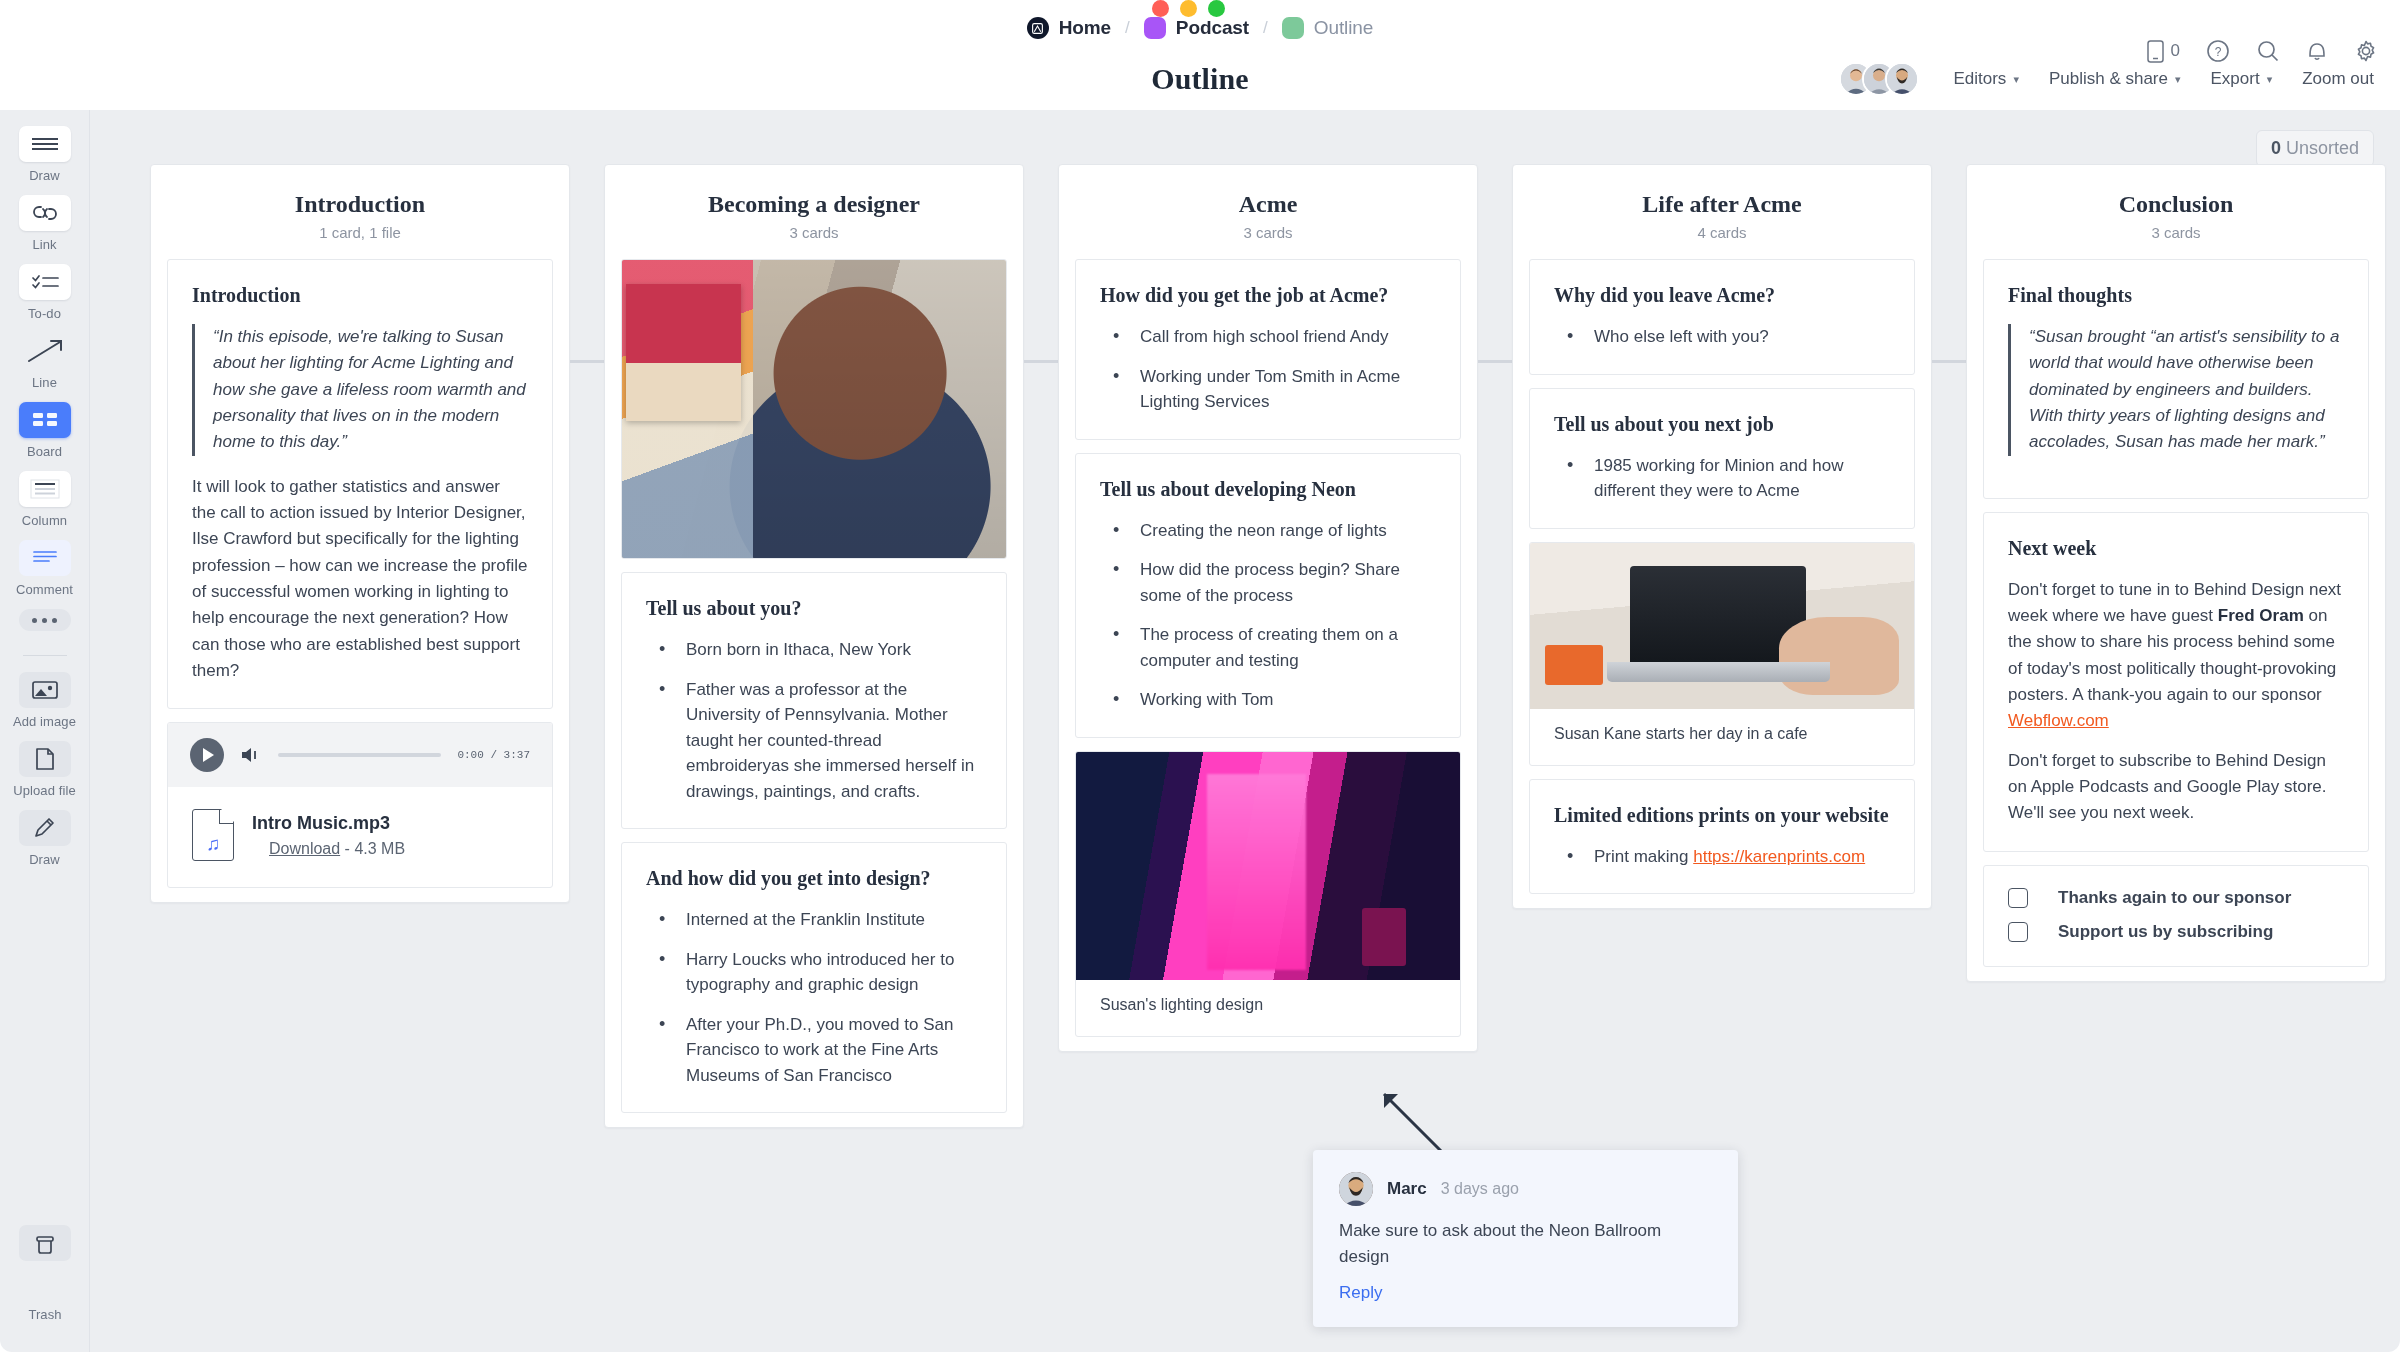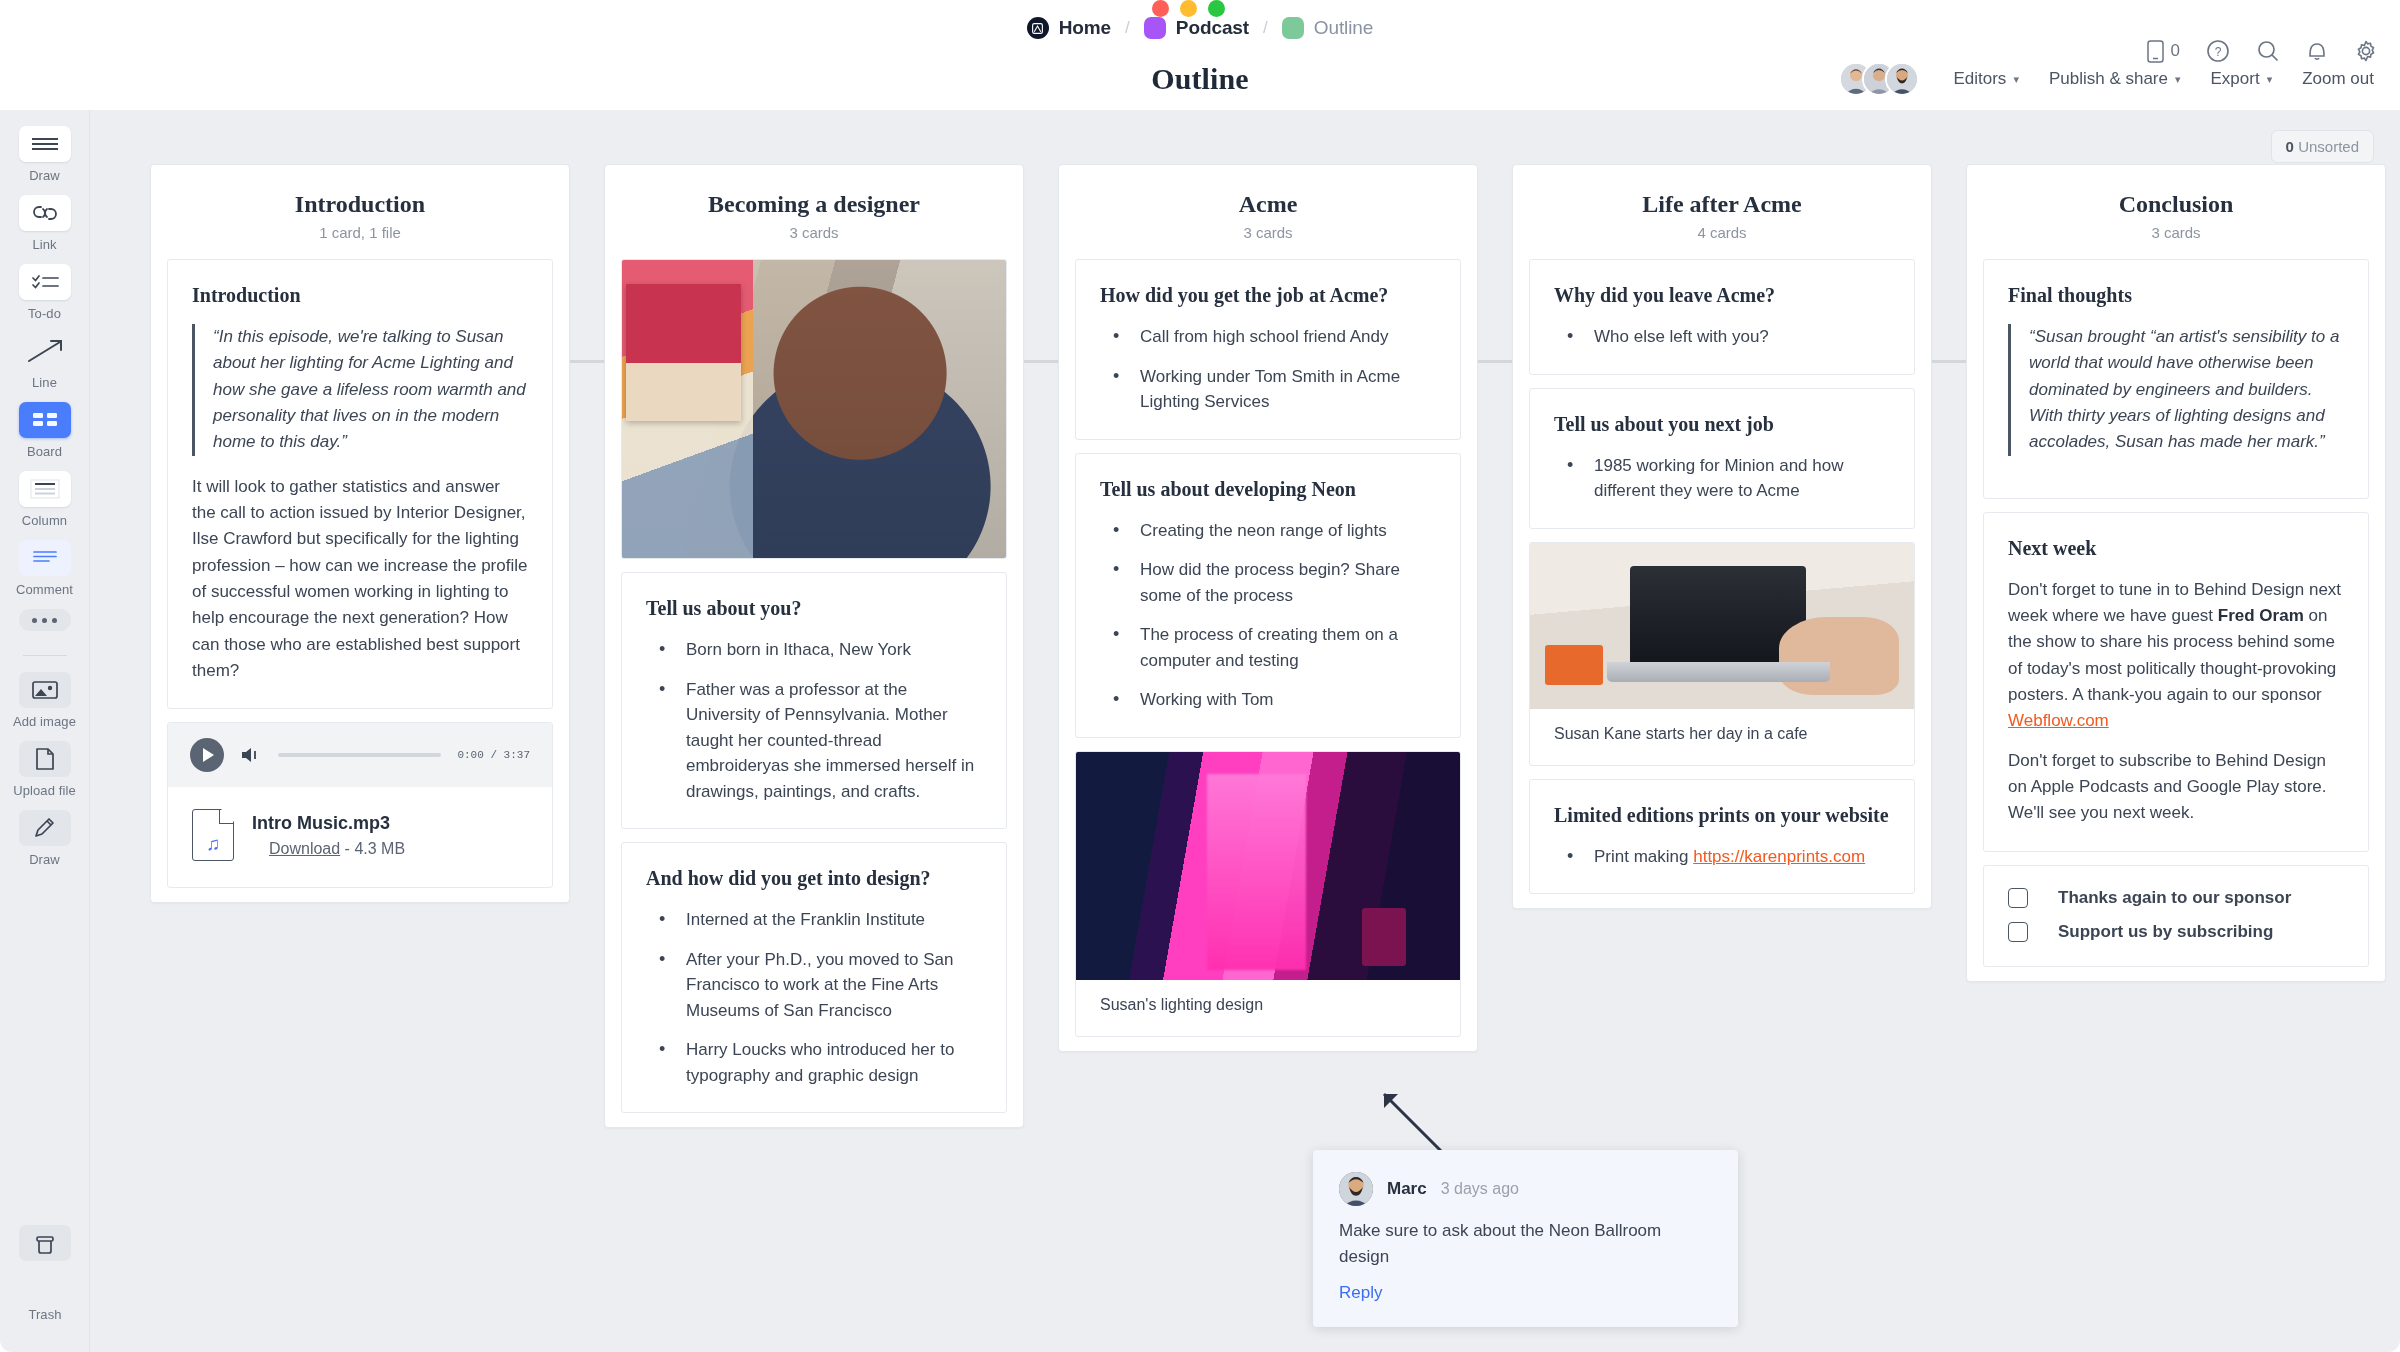--- a/index.html
+++ b/index.html
@@ -102,21 +102,21 @@
   .trash-tool { position: absolute; bottom: 18px; left: 0; width: 90px; gap: 40px; }
 
   
   .board {
     position: absolute; top: 110px; left: 90px; right: 0; bottom: 0;
     background: #eceef1; overflow: hidden;
   }
   .unsorted {
     position: absolute; top: 20px; right: 26px;
     background: #f3f4f6; border: 1px solid #e0e3e8; border-radius: 6px;
-    padding: 7px 14px; font-size: 15px; color: #8d94a1;
+    padding: 7px 14px; font-size: 18px; color: #8d94a1;
   }
   .unsorted b { color: #4b5563; font-weight: 700; }
 
   .columns {
     position: absolute; top: 54px; left: 60px; display: flex; align-items: flex-start;
   }
   .col {
     width: 420px; background: #ffffff;
     border: 1px solid #e4e7eb;
     border-radius: 4px;
@@ -622,22 +622,22 @@
             <ul class="bullets">
               <li>Born born in Ithaca, New York</li>
               <li>Father was a professor at the University of Pennsylvania. Mother taught her counted-thread embroideryas she immersed herself in drawings, paintings, and crafts.</li>
             </ul>
           </div>
 
           <div class="card">
             <div class="card-title">And how did you get into design?</div>
             <ul class="bullets">
               <li>Interned at the Franklin Institute</li>
+              <li>Harry Loucks who introduced her to typography and graphic design</li>
               <li>After your Ph.D., you moved to San Francisco to work at the Fine Arts Museums of San Francisco</li>
-              <li>Harry Loucks who introduced her to typography and graphic design</li>
             </ul>
           </div>
 
         </div>
       </div>
 
       <div class="col-gap"></div>
 
       <div class="col">
         <div class="col-head">

